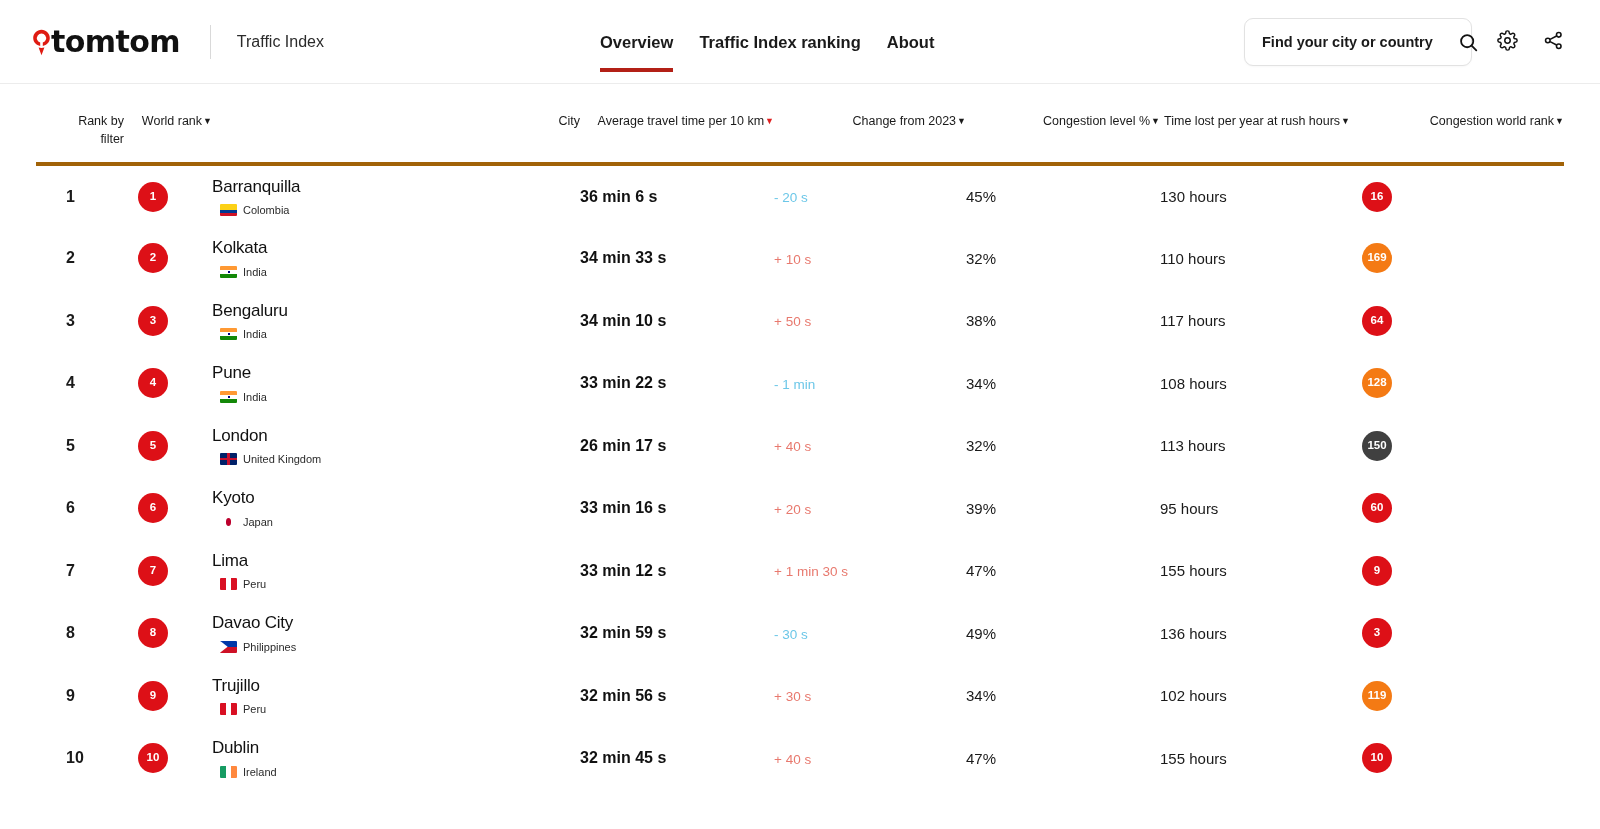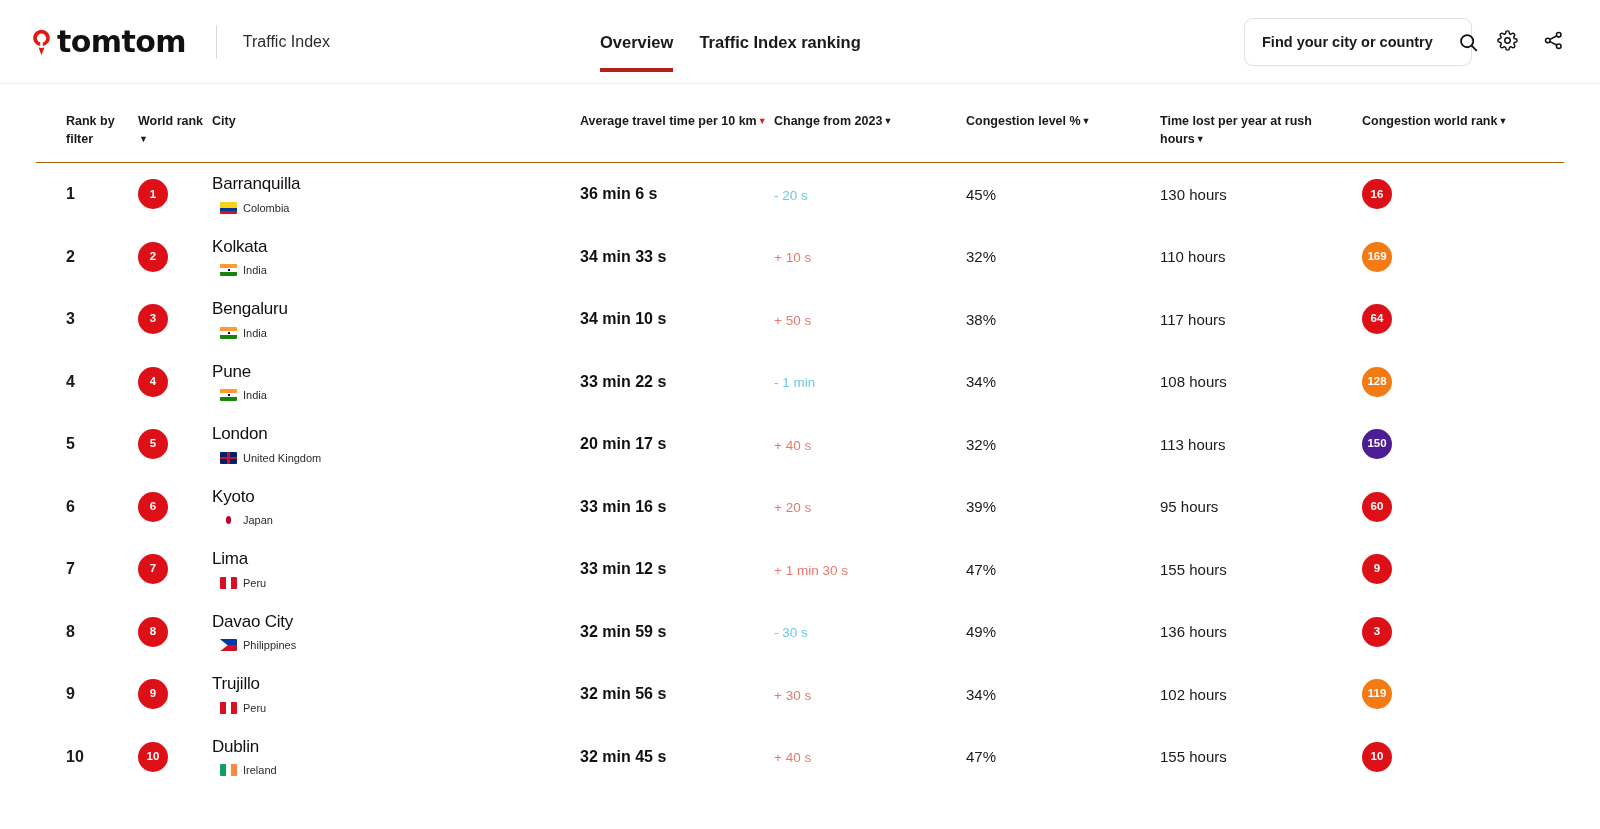--- a/index.html
+++ b/index.html
@@ -24,21 +24,21 @@
   .header-bottom-line {
     position: absolute;
     left: 0; right: 0; bottom: 0;
     height: 1px;
     background: #ececec;
   }
 
   .logo-block {
     display: flex;
     align-items: center;
-    gap: 6px;
+    gap: 0;
     height: 100%;
   }
   .logo-pin {
     width: 19px; height: 27px;
     position: relative;
     flex: none;
   }
   .logo-pin svg { display: block; }
   .logo-word {
     font-size: 30px;
@@ -141,28 +141,28 @@
   
   .table-wrap {
     padding: 0 36px 0 36px;
   }
   table.index-table {
     width: 1528px;
     border-collapse: collapse;
     table-layout: fixed;
   }
   table.index-table thead th {
-    text-align: left;
+    text-align: right;
     vertical-align: top;
     font-size: 12.5px;
-    font-weight: 700;
+    font-weight: 400;
     color: #1a1a1a;
     padding: 28px 0 14px 0;
     line-height: 1.45;
-    border-bottom: 1px solid #a16207;
+    border-bottom: 4px solid #a16207;
   }
   th .caret {
     font-size: 9px;
     color: #1a1a1a;
     display: inline-block;
     vertical-align: middle;
     margin-left: 1px;
     line-height: 1;
   }
   th .caret.red { color: #e02020; }
@@ -286,20 +286,23 @@
   <div class="logo-divider"></div>
 
   <div class="product-name">Traffic Index</div>
 
   <nav class="main-nav" id="main-nav">
       <div class="nav-item active">
         <span>Overview</span>
       </div>
       <div class="nav-item">
         <span>Traffic Index ranking</span>
+      </div>
+      <div class="nav-item">
+        <span>About</span>
       </div>
     </nav>
 
   <div class="header-right">
     <div class="search-box">
       <input class="search-input" type="text" placeholder="Find your city or country" style="">
       <span style="display:flex;align-items:center;">
         <svg width="19" height="19" viewBox="0 0 20 20" fill="none">
           <circle cx="8.6" cy="8.6" r="6.4" stroke="#121212" stroke-width="1.9"></circle>
           <line x1="13.3" y1="13.3" x2="18.2" y2="18.2" stroke="#121212" stroke-width="1.9" stroke-linecap="round"></line>
@@ -465,26 +468,26 @@
             <div class="city-name">London</div>
             <div class="country-line">
               <span class="flag">
                 <i class="fl" style="top:0;bottom:0;background:#012169;height:100%"></i>
                 <i class="fl" style="top:42%;height:16%;background:#C8102E"></i>
                 <i class="fv" style="left:42%;width:16%;background:#C8102E"></i>
               </span>
               <span class="country-name">United Kingdom</span>
             </div>
           </td>
-          <td class="travel-time">20 min 17 s</td>
+          <td class="travel-time">26 min 17 s</td>
           <td><span class="change-val up">+ 40 s</span></td>
           <td class="cong-level">32%</td>
           <td class="time-lost">113 hours</td>
           <td class="congrank-wrap">
-            <div class="congrank-badge" style="background: #4c1d95;">150</div>
+            <div class="congrank-badge" style="background: #404040;">150</div>
           </td>
         </tr>
         <tr>
           <td class="rank-filter">6</td>
           <td class="badge-wrap">
             <div class="badge" style="background: rgb(221, 16, 23);">6</div>
           </td>
           <td class="city-cell">
             <div class="city-name">Kyoto</div>
             <div class="country-line">

